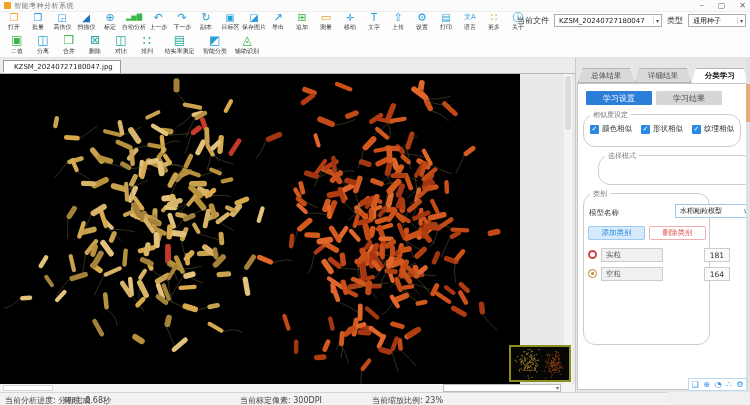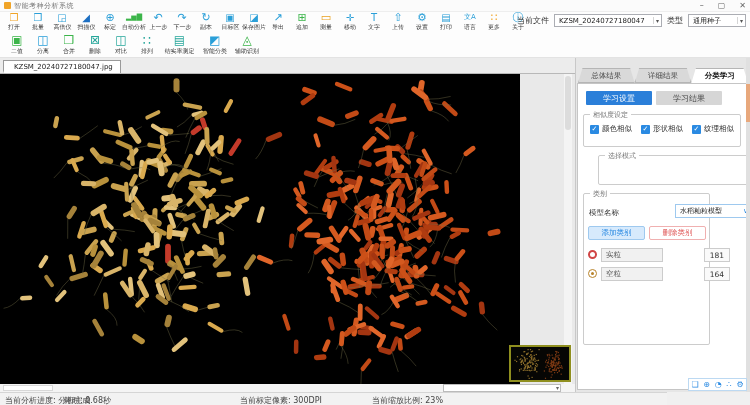--- a/index.html
+++ b/index.html
@@ -64,21 +64,21 @@
   .ptab{flex:1;font-size:7.5px;color:#444;background:#d9d9d9;border:1px solid #b5b5b5;
     display:flex;align-items:center;justify-content:center;cursor:pointer;
     clip-path:polygon(8% 0,92% 0,100% 100%,0 100%);}
   .ptab.active{background:#fff;color:#111;font-weight:bold;border-bottom:1px solid #fff;}
   #pcard{position:absolute;left:1px;top:25px;width:171px;height:307px;background:#fff;
     border:1px solid #c5c5c5;}
   .subtab{position:absolute;top:7px;height:14px;width:66px;font-size:8px;display:flex;
     align-items:center;justify-content:center;cursor:pointer;border-radius:1px;}
   #subtab-settings{left:8px;background:#2b7fd9;color:#fff;}
   #subtab-results{left:78px;background:#d6d6d6;color:#444;}
-  .group{position:absolute;border:1px solid #ccc;border-radius:2px;}
+  .group{position:absolute;border:1px solid #ccc;border-radius:12px;}
   .legend{position:absolute;top:-5px;left:6px;background:#fff;padding:0 3px;font-size:7px;color:#777;}
   #group-similarity{left:5px;top:30px;width:158px;height:33px;}
   #group-selectmode{left:5px;top:71px;width:158px;height:30px;margin-left:15px;}
   #group-category{left:5px;top:109px;width:127px;height:152px;}
   .checkrow{position:absolute;left:0;top:9px;width:100%;display:flex;padding:0 6px;}
   .chk{display:flex;align-items:center;gap:3px;cursor:pointer;}
   .chkbox{width:9px;height:9px;background:#2a8ae2;border-radius:1px;color:#fff;font-size:7px;
     line-height:9px;text-align:center;}
   .chklabel{font-size:7.5px;color:#333;white-space:nowrap;}
   .radio{display:flex;align-items:center;gap:3px;cursor:pointer;}

